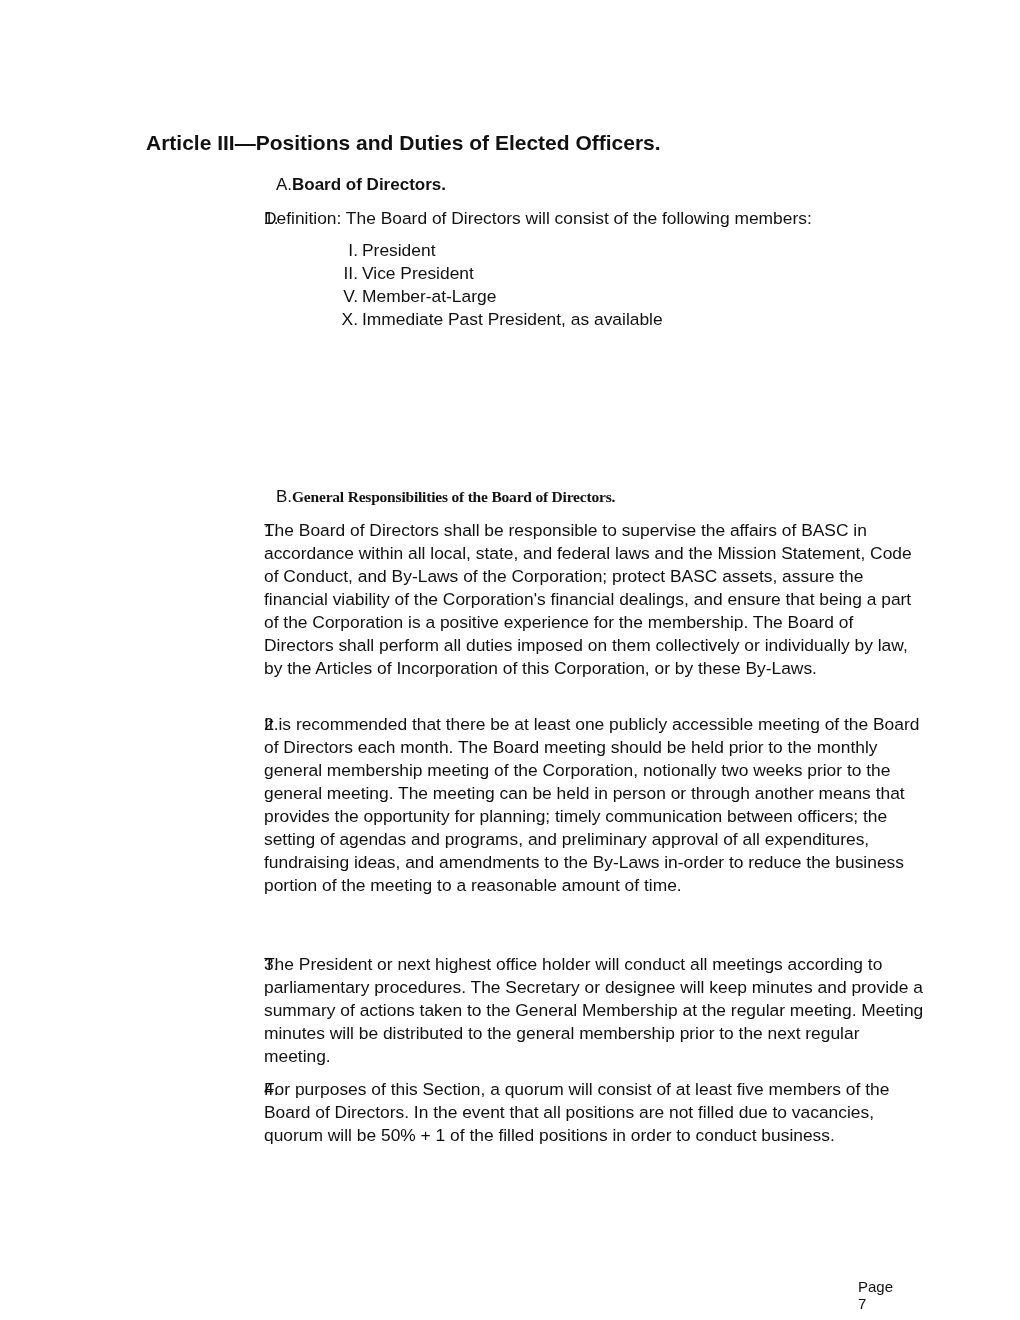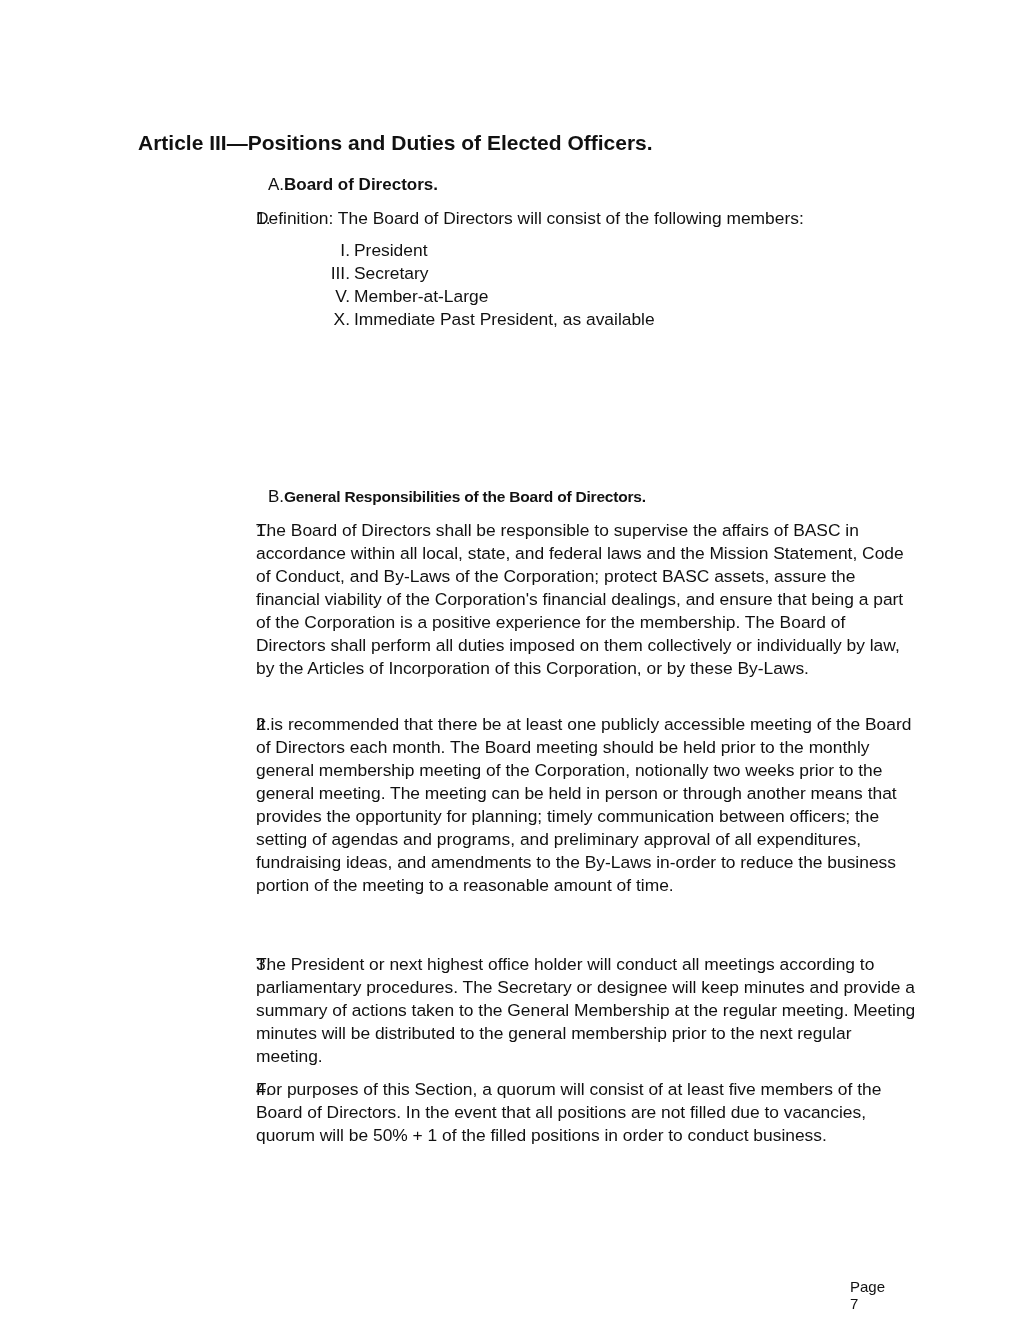--- a/index.html
+++ b/index.html
@@ -1,30 +1,30 @@
 <!DOCTYPE html>
 <html><head>
 <meta charset="utf-8">
 <style>
   html, body { margin: 0; padding: 0; background: #ffffff; }
   body {
     width: 1020px; height: 1320px; position: relative; overflow: hidden;
     font-family: "Liberation Sans", sans-serif; color: #111111;
   }
-  .page { position: absolute; left: 8px; top: 0; width: 837px; height: 1320px; }
+  .page { position: absolute; left: 16px; top: 0; width: 837px; height: 1320px; }
   .article-title {
     position: absolute; left: 130px; top: 131px;
     font-size: 21px; font-weight: bold; letter-spacing: 0px; white-space: nowrap;
   }
   .section-head {
     position: absolute; left: 248px; font-size: 17px; white-space: nowrap; text-align: right;
   }
   .section-head .letter { display: inline-block; width: 28px; font-weight: normal; }
   .section-head .title { font-weight: bold; }
-  .section-b .title { font-size: 15.5px; letter-spacing: -0.2px; }
+  .section-b .title { font-size: 15.5px; letter-spacing: -0.2px; font-family: Liberation Serif, serif; }
   .item {
     position: absolute; left: 248px; width: 660px; font-size: 17.4px; line-height: 23px;
   }
   .item .num { position: absolute; left: 0; top: 0; width: 29px; }
   .item .text { display: block; }
   .roman-list { position: absolute; left: 260px; top: 239px; width: 500px; }
   .roman-row { height: 23px; font-size: 17.4px; line-height: 23px; position: relative; white-space: nowrap; }
   .roman-row .rn { position: absolute; right: 418px; text-align: right; }
   .roman-row .rl { position: absolute; left: 86px; }
   .page-number { position: absolute; left: 842px; top: 1278px; font-size: 15px; }
@@ -44,22 +44,22 @@
     <span class="num">1.</span>
     <span class="text">Definition: The Board of Directors will consist of the following members:</span>
   </div>
 
   <div class="roman-list">
     <div class="roman-row">
         <span class="rn">I.</span>
         <span class="rl">President</span>
       </div>
     <div class="roman-row">
-        <span class="rn">III.</span>
-        <span class="rl">Secretary</span>
+        <span class="rn">II.</span>
+        <span class="rl">Vice President</span>
       </div>
     <div class="roman-row">
         <span class="rn">V.</span>
         <span class="rl">Member-at-Large</span>
       </div>
     <div class="roman-row">
         <span class="rn">X.</span>
         <span class="rl">Immediate Past President, as available</span>
       </div>
   </div>

